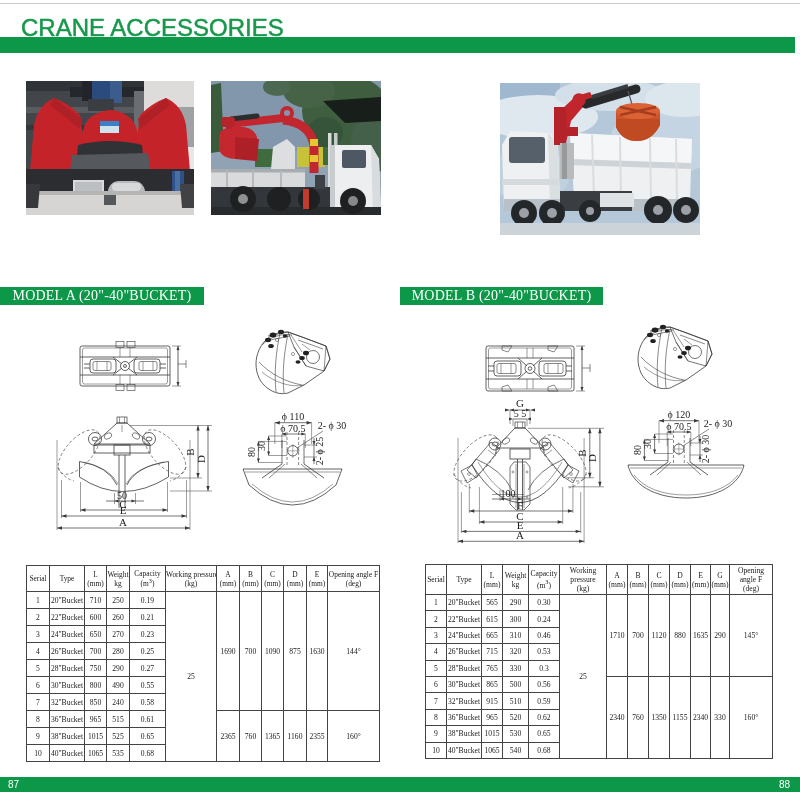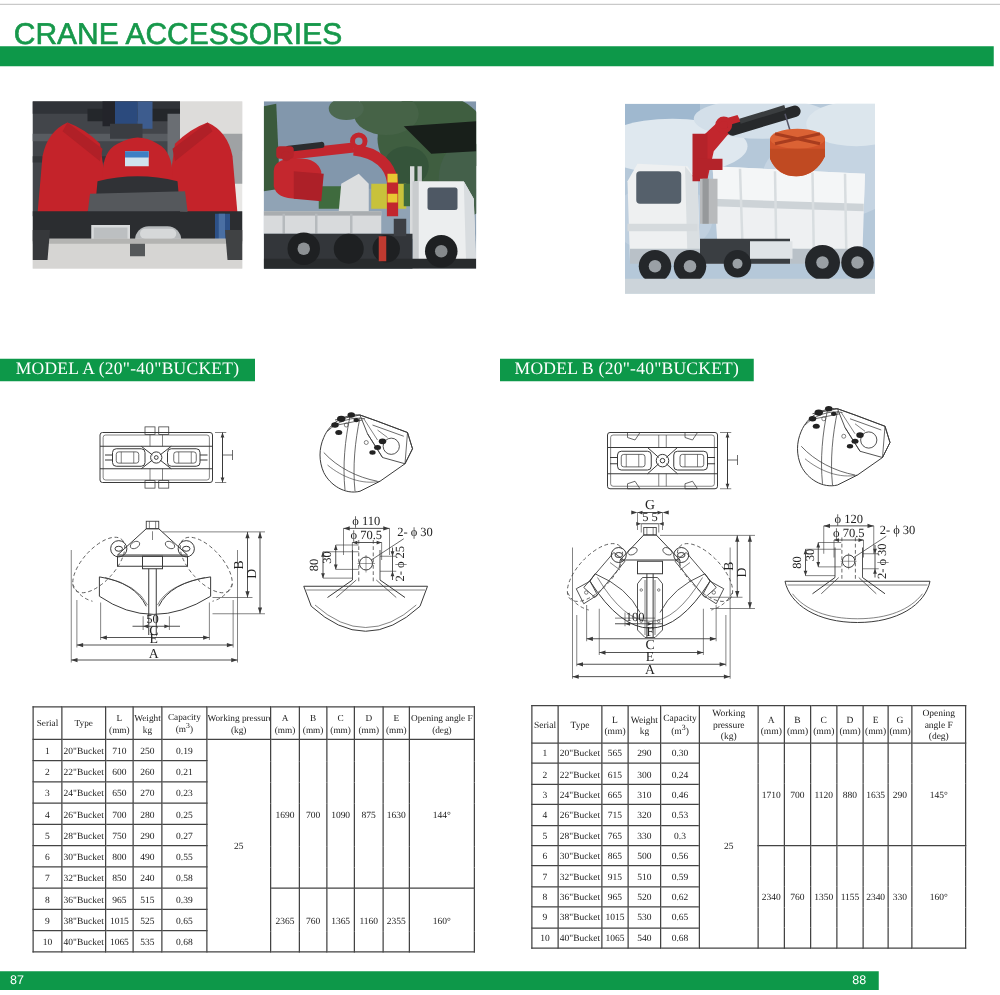--- a/index.html
+++ b/index.html
@@ -13,21 +13,21 @@
   table{border-collapse:collapse;table-layout:fixed;
         font-family:"Liberation Serif",serif;color:#1a1a1a;}
   td{border:1px solid #444;text-align:center;vertical-align:middle;
      padding:0;overflow:hidden;}
 </style>
 </head>
 <body>
 
 <div class="abs" style="left:0;top:3px;width:800px;height:1px;background:#c9c9c9;"></div>
 
-<div class="abs" style="left:11px;top:14px;font-size:24px;letter-spacing:0;color:#17984b;-webkit-text-stroke:0.5px #17984b;">CRANE ACCESSORIES</div>
+<div class="abs" style="left:21px;top:14px;font-size:24px;letter-spacing:0;color:#17984b;-webkit-text-stroke:0.5px #17984b;">CRANE ACCESSORIES</div>
 
 <div class="abs green" style="left:0;top:37px;width:795px;height:16px;"></div>
 
 <div class="abs" style="left:26px;top:81px;width:168px;height:134px;">
 <svg width="168" height="134" viewBox="0 0 168 134">
  <rect width="168" height="134" fill="#e8e7e5"></rect>
 
  <rect x="0" y="0" width="118" height="92" fill="#42454a"></rect>
  <rect x="0" y="0" width="118" height="10" fill="#303338"></rect>
  <rect x="44" y="6" width="74" height="10" fill="#24272b"></rect>
@@ -682,21 +682,21 @@
         <td>32"Bucket</td>
         <td>850</td>
         <td>240</td>
         <td>0.58</td>
       </tr>
 <tr style="height:17px">
         <td>8</td>
         <td>36"Bucket</td>
         <td>965</td>
         <td>515</td>
-        <td>0.39</td>
+        <td>0.61</td>
  <td rowspan="3">2365</td>
         <td rowspan="3">760</td>
         <td rowspan="3">1365</td>
  <td rowspan="3">1160</td>
         <td rowspan="3">2355</td>
         <td rowspan="3">160°</td>
       </tr>
 <tr style="height:17px">
         <td>9</td>
         <td>38"Bucket</td>
@@ -827,16 +827,16 @@
 <tr style="height:16.4px">
         <td>10</td>
         <td>40"Bucket</td>
         <td>1065</td>
         <td>540</td>
         <td>0.68</td>
       </tr>
 </tbody>
   </table>
 
-<div class="abs green" style="left:0;top:777px;width:703px;height:15px;color:#fff;font-size:10px;">
+<div class="abs green" style="left:0;top:777px;width:800px;height:15px;color:#fff;font-size:10px;">
   <span style="position:absolute;left:8px;top:2px;">87</span>
   <span style="position:absolute;right:10px;top:2px;">88</span>
 </div>
 
 </body></html>

